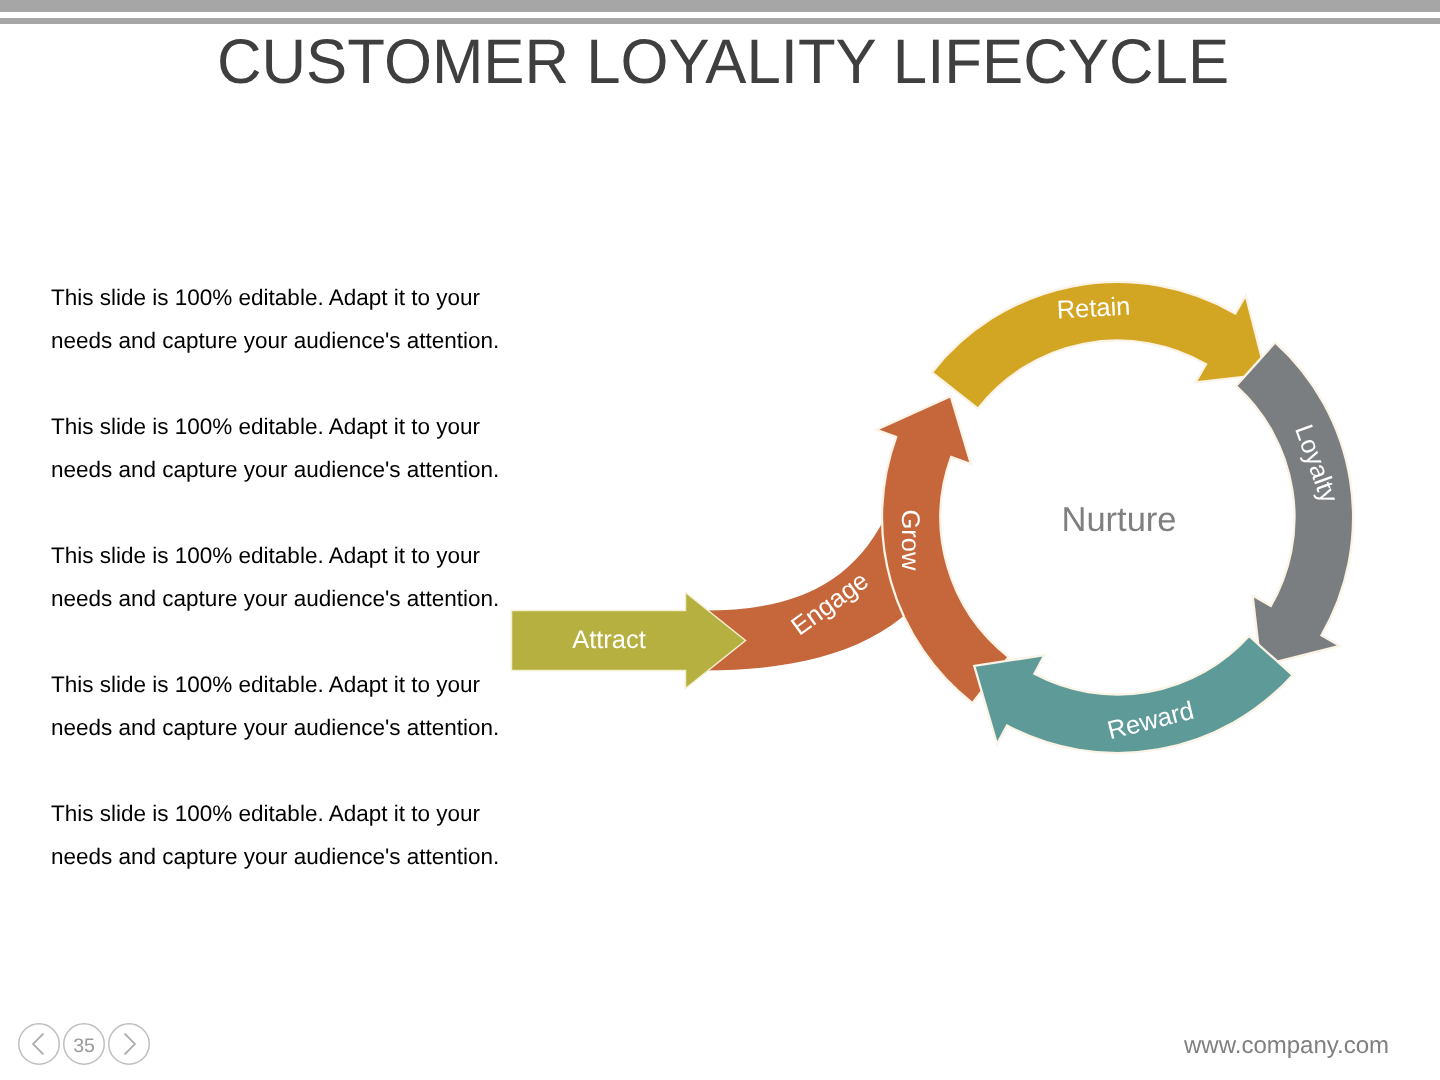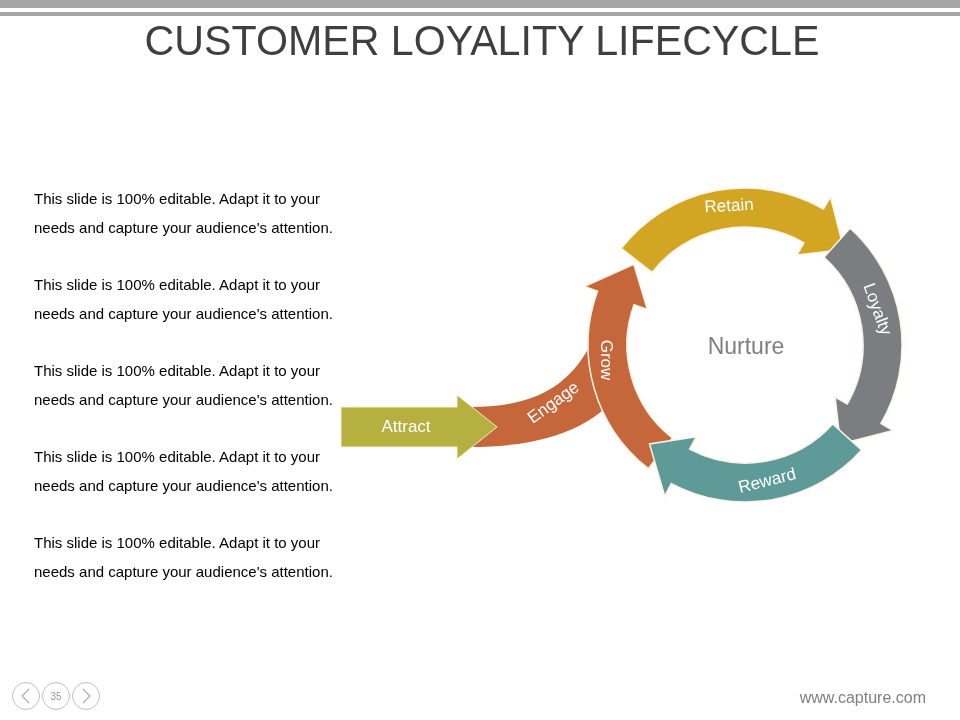--- a/index.html
+++ b/index.html
@@ -18,21 +18,21 @@
     .text-list { position: absolute; left: 34px; top: 185px; width: 340px; }
     .text-item {
       font-size: 15px; color: #000000; line-height: 28.5px;
       margin-bottom: 29px; white-space: nowrap;
     }
     .diagram { position: absolute; left: 0; top: 0; width: 960px; height: 720px; }
     .footer-nav { position: absolute; left: 12px; top: 682px; height: 30px; display: flex; gap: 2px; }
     .nav-circle {
       width: 26px; height: 26px; border: 1px solid #bfbfbf; border-radius: 50%;
       display: flex; align-items: center; justify-content: center;
-      color: #9a9a9a; font-size: 10px; background: #fff;
+      color: #9a9a9a; font-size: 13px; background: #fff;
     }
     .nav-circle svg { display: block; }
     .footer-url {
       position: absolute; right: 34px; top: 689px; font-size: 16px; color: #7f7f7f;
     }
     svg text { font-family: "Liberation Sans", sans-serif; }
   </style>
 </head>
 <body>
 
@@ -94,13 +94,13 @@
     </svg>
   </div>
   <div class="nav-circle">35</div>
   <div class="nav-circle">
     <svg width="12" height="16" viewBox="0 0 12 16">
       <polyline points="3,1 10,8 3,15" fill="none" stroke="#b0b0b0" stroke-width="1.2"></polyline>
     </svg>
   </div>
 </div>
 
-<div class="footer-url">www.capture.com</div>
+<div class="footer-url">www.company.com</div>
 
 </body></html>

